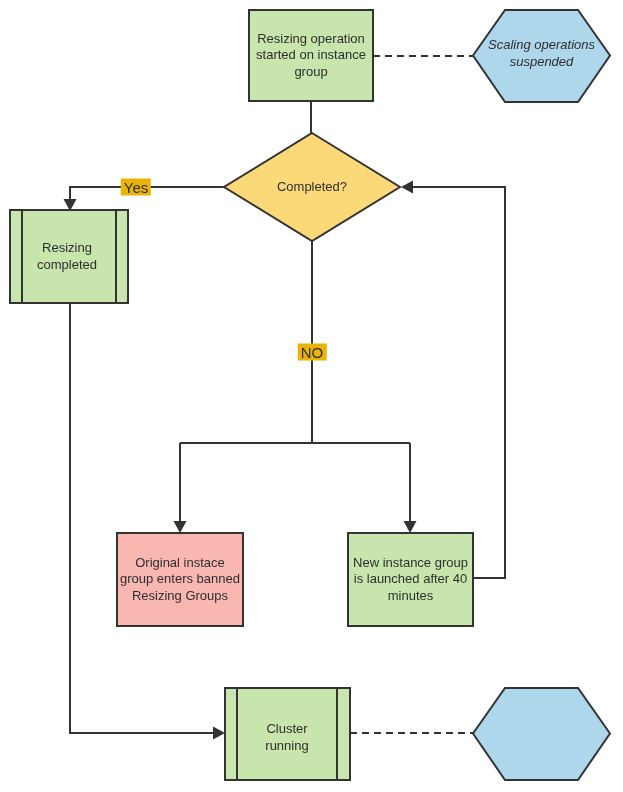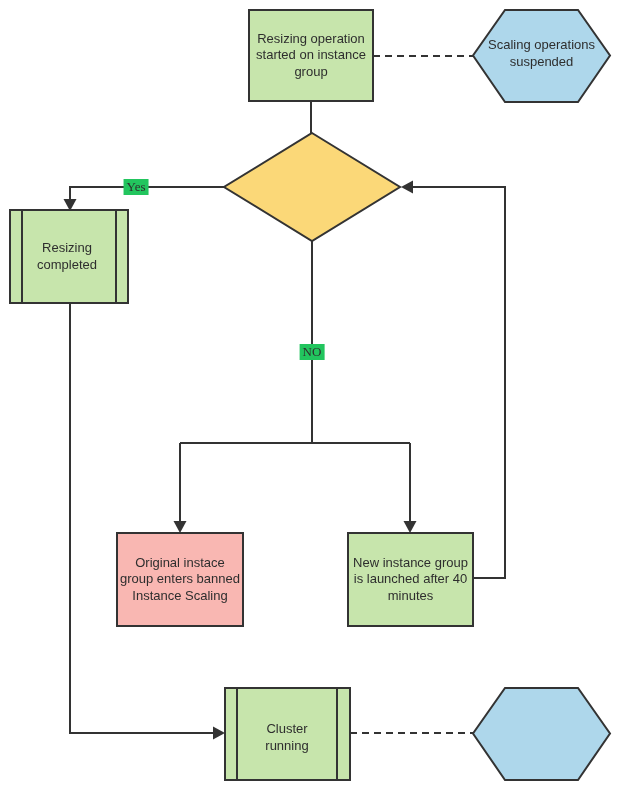--- a/index.html
+++ b/index.html
@@ -23,26 +23,25 @@
     align-items: center;
     justify-content: center;
     text-align: center;
     font-size: 13px;
     line-height: 1.28;
     color: #2e2e2e;
   }
   .edge-label {
     position: absolute;
     transform: translate(-50%, -50%);
-    background: #22c55e;
+    background: #eab308;
     padding: 0 3px;
-    font-size: 13px;
+    font-size: 15px;
     color: #2e2e2e;
     white-space: nowrap;
-    font-family: Liberation Serif, serif;
   }
 </style>
 </head>
 <body>
 
 <div class="canvas">
 
   <svg width="623" height="792" viewBox="0 0 623 792">
 
     <line class="connector dashed" x1="373" y1="56" x2="473" y2="56"></line>
@@ -82,26 +81,27 @@
 
     <rect class="shape" x="225" y="688" width="125" height="92" fill="#c7e5ac"></rect>
     <line class="bar" x1="237" y1="688" x2="237" y2="780"></line>
     <line class="bar" x1="337" y1="688" x2="337" y2="780"></line>
 
     <polygon class="shape" points="505,688 578,688 610,733.5 578,780 505,780 473,733.5" fill="#aed7eb"></polygon>
   </svg>
 
   <div class="node-label" style="left:251px; top:10px; width:120px; height:91px;text-align:center;">Resizing operation started on instance group</div>
 
-  <div class="node-label" style="left:473px; top:10px; width:137px; height:87px;">Scaling operations suspended</div>
+  <div class="node-label" style="left:473px; top:10px; width:137px; height:87px;font-style:italic;">Scaling operations suspended</div>
 
+  <div class="node-label" style="left:224px; top:133px; width:176px; height:108px;">Completed?</div>
 
   <div class="node-label" style="left:21px; top:210px; width:92px; height:93px;">Resizing completed</div>
 
-  <div class="node-label" style="left:120px; top:533px; width:120px; height:93px;">Original instace group enters banned Instance Scaling</div>
+  <div class="node-label" style="left:120px; top:533px; width:120px; height:93px;">Original instace group enters banned Resizing Groups</div>
 
   <div class="node-label" style="left:351px; top:533px; width:119px; height:93px;">New instance group is launched after 40 minutes</div>
 
   <div class="node-label" style="left:247px; top:688px; width:80px; height:100px;">Cluster running</div>
 
 
   <div class="edge-label" style="left:136px; top:187px;">Yes</div>
 
   <div class="edge-label" style="left:312px; top:352px;text-align:center;">NO</div>
 

